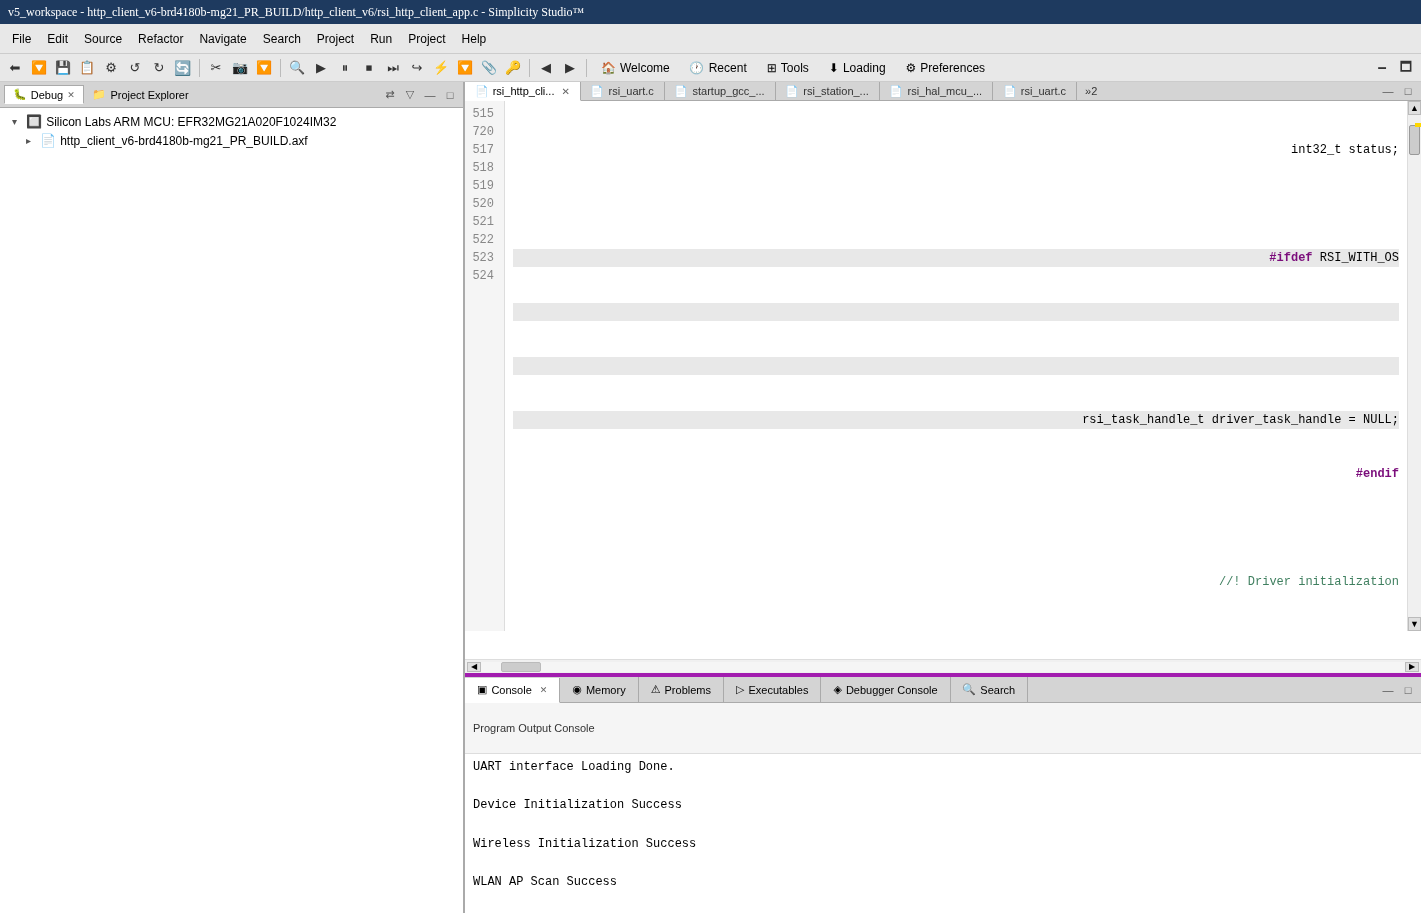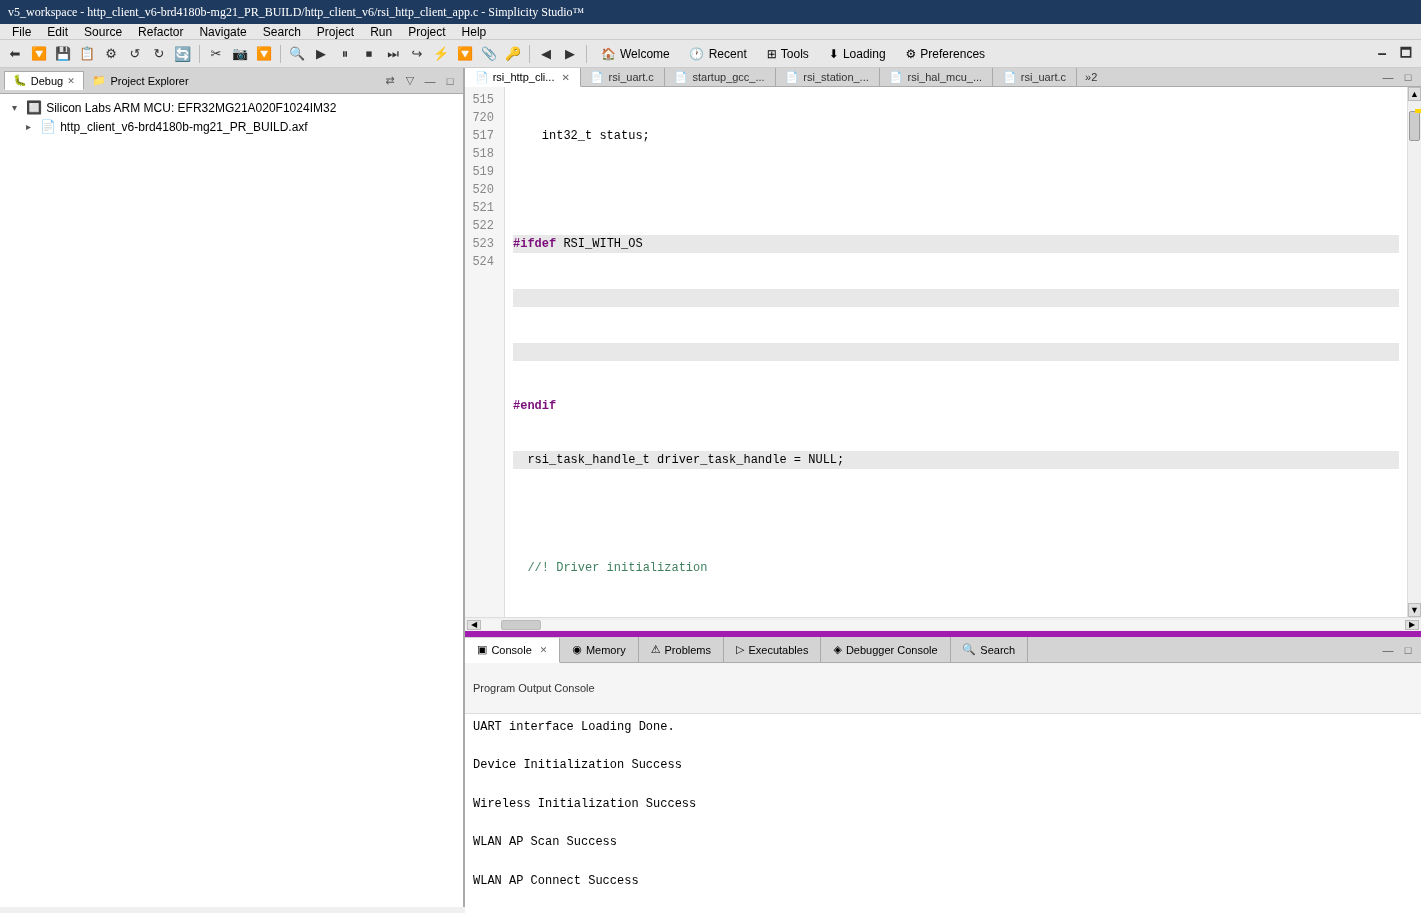--- a/index.html
+++ b/index.html
@@ -15,21 +15,21 @@
       align-items: center;
       height: 24px;
       font-family: Liberation Serif, serif;
     }
 
     
     .menu-bar {
       background: #e8e8e8;
       display: flex;
       align-items: center;
-      height: 16px;
+      height: 30px;
       border-bottom: 1px solid #ccc;
       padding: 0 4px;
     }
     .menu-item {
       padding: 2px 8px;
       cursor: pointer;
       font-size: 12px;
       color: #000;
     }
 
@@ -177,21 +177,22 @@
       flex-direction: column;
       min-width: 0;
       background: #fff;
     }
 
     
     .editor-panel {
       flex: 1;
       display: flex;
       flex-direction: column;
-      border-bottom: 6px solid #a21caf;
+      border-bottom: 4px solid #a21caf;
+      gap: 28px;
     }
 
     
     .code-editor {
       flex: 1;
       display: flex;
       overflow: hidden;
       font-family: 'Courier New', monospace;
       font-size: 12px;
       background: #fff;
@@ -220,20 +221,21 @@
       overflow: auto;
       padding: 4px 8px;
       line-height: 1.5;
       white-space: pre;
       color: #000;
     }
     .code-line {
       height: 18px;
       line-height: 18px;
       display: block;
+      text-align: right;
     }
     .code-line.highlighted { background: #e8e8e8; }
     .kw { color: #7b0d7b; font-weight: bold; }
     .comment { color: #3f7f5f; }
 
     
     .editor-scrollbar-bottom {
       height: 14px;
       background: #f0f0f0;
       border-top: 1px solid #ddd;
@@ -440,22 +442,22 @@
             <span class="line-number">522</span>
             <span class="line-number">523</span>
             <span class="line-number">524</span>
           </div>
           <div class="code-content">
             <span class="code-line">    int32_t status;</span>
             <span class="code-line"> </span>
             <span class="code-line highlighted"><span class="kw">#ifdef</span> RSI_WITH_OS</span>
             <span class="code-line highlighted"> </span>
             <span class="code-line highlighted"> </span>
+            <span class="code-line highlighted">  rsi_task_handle_t driver_task_handle = NULL;</span>
             <span class="code-line"><span class="kw">#endif</span></span>
-            <span class="code-line highlighted">  rsi_task_handle_t driver_task_handle = NULL;</span>
             <span class="code-line"> </span>
             <span class="code-line">  <span class="comment">//! Driver initialization</span></span>
           </div>
         </div>
 
         <div style="width:14px; background:#f0f0f0; border-left:1px solid #ddd; display:flex; flex-direction:column;">
           <div style="height:14px; display:flex; align-items:center; justify-content:center; background:#e0e0e0; border:1px solid #bbb; font-size:9px; cursor:pointer;">▲</div>
           <div style="flex:1; position:relative;">
             <div style="position:absolute; top:10px; left:1px; width:11px; height:30px; background:#ccc; border:1px solid #999; border-radius:2px;"></div>
             <div style="position:absolute; top:8px; right:0; width:6px; height:4px; background:#ffd700;"></div>

